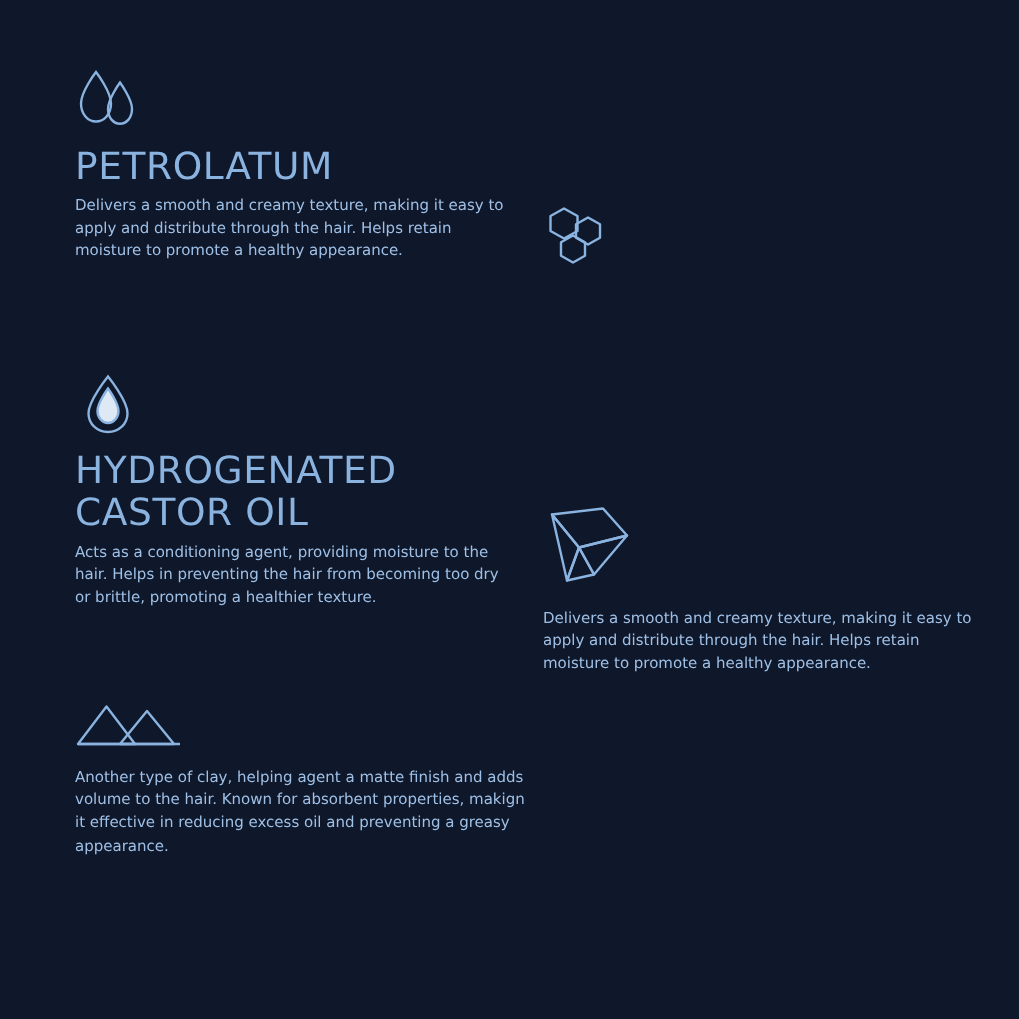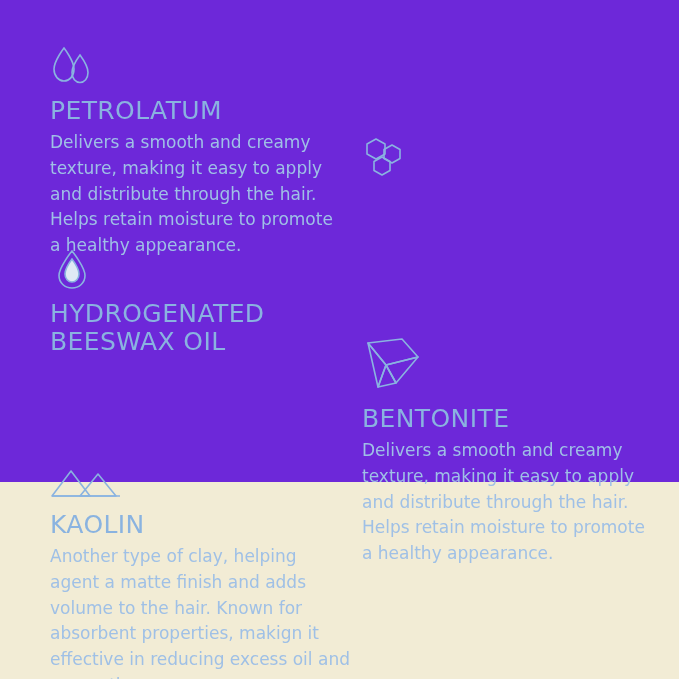--- a/index.html
+++ b/index.html
@@ -9,42 +9,42 @@
   body {
     width: 679px;
     height: 679px;
     background: #f2ecd5;
     font-family: "DejaVu Sans", sans-serif;
     overflow: hidden;
   }
   .board {
     position: relative;
     width: 679px;
-    height: 482px;
-    background: #6d28d9;
+    height: 679px;
+    background: #0f172a;
   }
   .item {
     position: absolute;
   }
   .icon {
     display: block;
     margin-bottom: 6px;
   }
   .title {
     color: #8ab3e0;
     font-size: 25px;
     line-height: 1.12;
     letter-spacing: 0.4px;
     font-weight: 400;
     margin: 0 0 5px 0;
     font-family: "DejaVu Sans", sans-serif;
   }
   .desc {
     color: #9fc0e6;
-    font-size: 17px;
+    font-size: 10px;
     line-height: 1.52;
     margin: 0;
     font-family: "DejaVu Sans", sans-serif;
   }
 
   
   #item-petrolatum { left: 50px; top: 45px; width: 290px; }
   #item-hydrogenated { left: 50px; top: 248px; width: 290px; }
   #item-kaolin { left: 50px; top: 465px; width: 300px; }
   #item-beeswax { left: 362px; top: 135px; width: 290px; }
@@ -66,32 +66,32 @@
     <p class="desc">Delivers a smooth and creamy texture, making it easy to apply and distribute through the hair. Helps retain moisture to promote a healthy appearance.</p>
   </div>
 
   <div class="item" id="item-hydrogenated">
     <span class="icon">
       <svg width="44" height="42" viewBox="0 0 44 42" fill="none" xmlns="http://www.w3.org/2000/svg">
         <path d="M22 3 C22 3, 9 19, 9 27.5 C9 34.8, 14.8 40, 22 40 C29.2 40, 35 34.8, 35 27.5 C35 19, 22 3, 22 3 Z" stroke="#8ab3e0" stroke-width="1.6" fill="none"></path>
         <path d="M22 11 C22 11, 15 20.5, 15 26 C15 30.5, 18.2 34, 22 34 C25.8 34, 29 30.5, 29 26 C29 20.5, 22 11, 22 11 Z" stroke="#8ab3e0" stroke-width="1.6" fill="#dfe9f5"></path>
       </svg>
     </span>
-    <h2 class="title">HYDROGENATED BEESWAX OIL</h2>
+    <h2 class="title">HYDROGENATED CASTOR OIL</h2>
+    <p class="desc">Acts as a conditioning agent, providing moisture to the hair. Helps in preventing the hair from becoming too dry or brittle, promoting a healthier texture.</p>
   </div>
 
   <div class="item" id="item-kaolin">
     <span class="icon">
       <svg width="80" height="36" viewBox="0 0 80 36" fill="none" xmlns="http://www.w3.org/2000/svg">
         <path d="M2 31 L21 6 L40 31 Z" stroke="#8ab3e0" stroke-width="1.6" fill="none" stroke-linejoin="round"></path>
         <path d="M30 31 L48 9 L66 31 Z" stroke="#8ab3e0" stroke-width="1.6" fill="none" stroke-linejoin="round"></path>
         <path d="M2 31 L70 31" stroke="#8ab3e0" stroke-width="1.6"></path>
       </svg>
     </span>
-    <h2 class="title">KAOLIN</h2>
     <p class="desc">Another type of clay, helping agent a matte finish and adds volume to the hair. Known for absorbent properties, makign it effective in reducing excess oil and preventing a greasy appearance.</p>
   </div>
 
   <div class="item" id="item-beeswax">
     <span class="icon">
       <svg width="46" height="46" viewBox="0 0 46 46" fill="none" xmlns="http://www.w3.org/2000/svg">
         <path d="M14 4 L23 9 L23 19 L14 24 L5 19 L5 9 Z" stroke="#8ab3e0" stroke-width="1.6" fill="none" stroke-linejoin="round"></path>
         <path d="M30 10 L38 14.5 L38 23.5 L30 28 L22 23.5 L22 14.5 Z" stroke="#8ab3e0" stroke-width="1.6" fill="none" stroke-linejoin="round"></path>
         <path d="M20 22 L28 26.5 L28 35.5 L20 40 L12 35.5 L12 26.5 Z" stroke="#8ab3e0" stroke-width="1.6" fill="none" stroke-linejoin="round"></path>
       </svg>
@@ -100,17 +100,16 @@
 
   <div class="item" id="item-bentonite">
     <span class="icon">
       <svg width="64" height="60" viewBox="0 0 64 60" fill="none" xmlns="http://www.w3.org/2000/svg">
         <path d="M6 8 L40 4 L56 22 L24 30 Z" stroke="#8ab3e0" stroke-width="1.6" fill="none" stroke-linejoin="round"></path>
         <path d="M6 8 L24 30 L16 52 Z" stroke="#8ab3e0" stroke-width="1.6" fill="none" stroke-linejoin="round"></path>
         <path d="M24 30 L56 22 L34 48 Z" stroke="#8ab3e0" stroke-width="1.6" fill="none" stroke-linejoin="round"></path>
         <path d="M16 52 L24 30 L34 48 Z" stroke="#8ab3e0" stroke-width="1.6" fill="none" stroke-linejoin="round"></path>
       </svg>
     </span>
-    <h2 class="title">BENTONITE</h2>
     <p class="desc">Delivers a smooth and creamy texture, making it easy to apply and distribute through the hair. Helps retain moisture to promote a healthy appearance.</p>
   </div>
 
 </div>
 
 </body></html>

